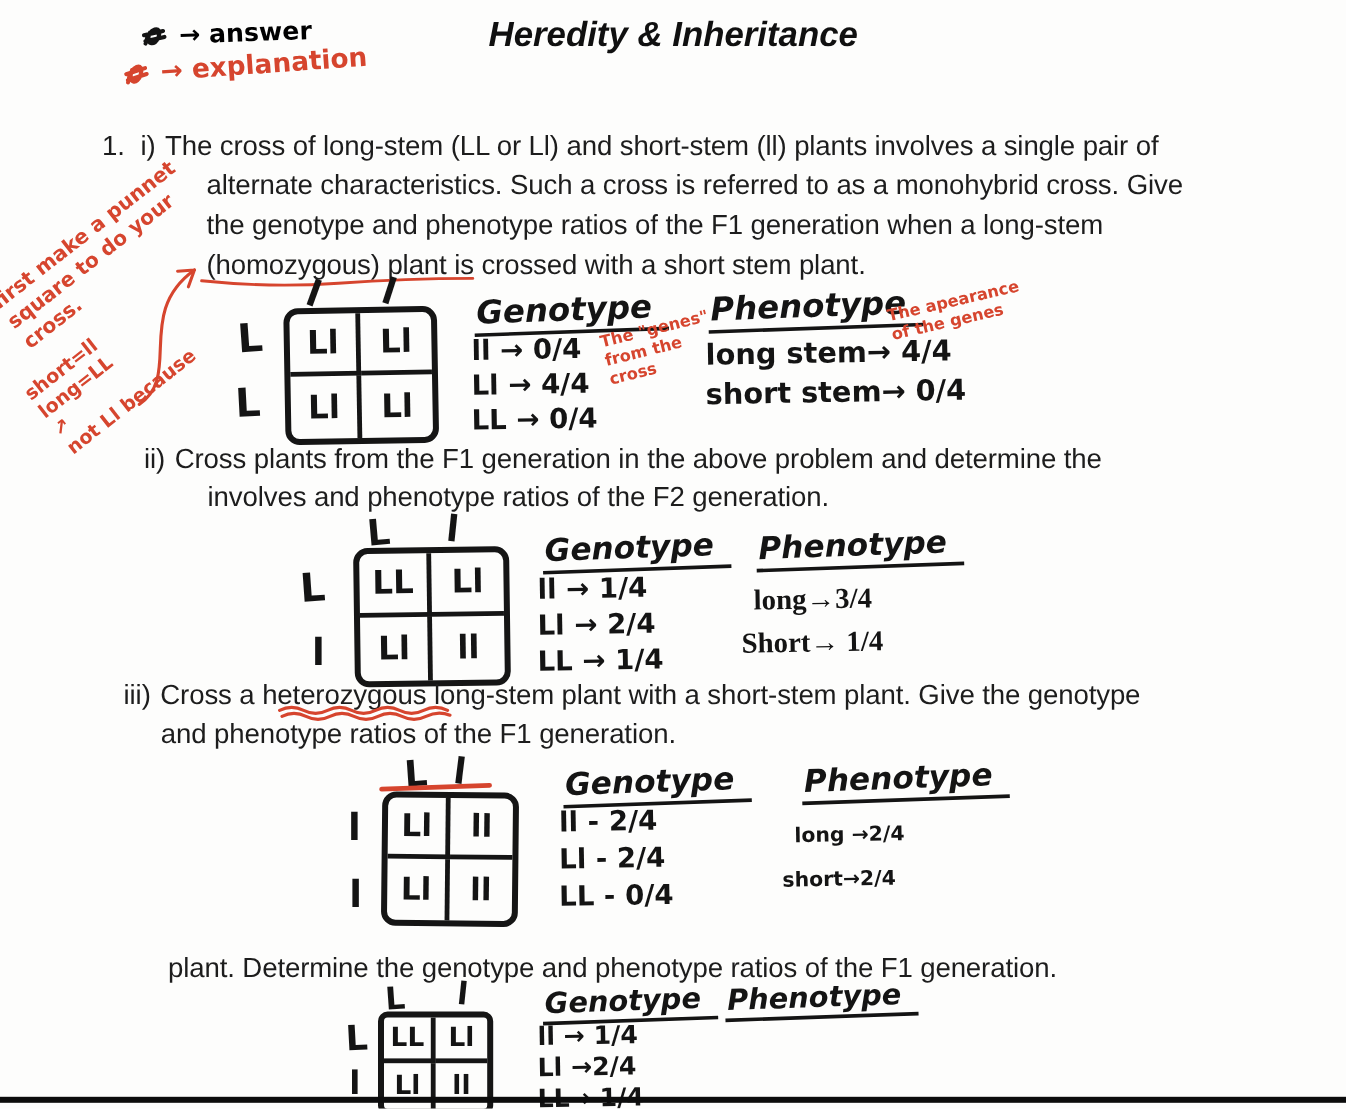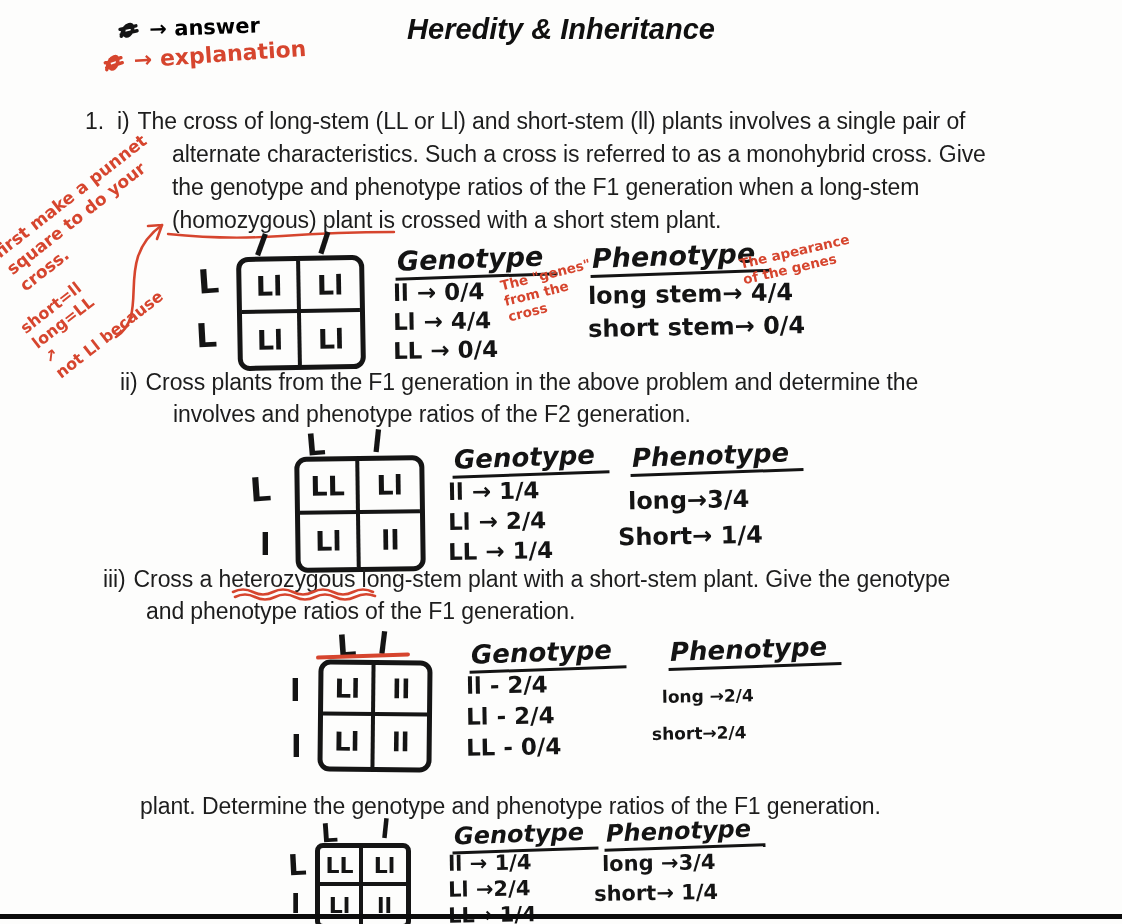--- a/index.html
+++ b/index.html
@@ -133,34 +133,34 @@
     <div class="cell" style="font-size:27px;">ll</div>
   </div>
 
   <div class="hd hw" style="left:452px;top:442px;font-size:26px;">Genotype</div>
   <div class="hlist hw" style="left:448px;top:476px;font-size:23px;line-height:30px;">
     <div>ll → 1/4</div>
     <div>Ll → 2/4</div>
     <div>LL → 1/4</div>
   </div>
   <div class="hd hw" style="left:630px;top:440px;font-size:26px;">Phenotype</div>
-  <div class="hlist hw" style="left:628px;top:482px;font-size:24px;line-height:36px;">
+  <div class="hlist hw" style="left:628px;top:482px;font-size:24px;line-height:36px;font-family:Liberation Serif, serif;">
     <div>long→3/4</div>
     <div style="margin-left:-10px;">Short→ 1/4</div>
   </div>
 
   <div class="pt" style="left:103px;top:566px;">
     <span class="lbl">iii)</span><span>Cross a </span><span>heterozygous</span><span> long-stem plant with a short-stem plant. Give the genotype</span>
   </div>
 
   <svg style="position:absolute;left:231px;top:586px;" width="148" height="16" viewBox="0 0 148 16">
     <path d="M2 6 Q 12 1 22 6 T 42 6 T 62 6 T 82 6 T 102 6 T 122 6 T 142 6" stroke="#d6452e" stroke-width="2.6" fill="none" stroke-linecap="round"></path>
     <path d="M4 11 Q 14 6 24 11 T 44 11 T 64 11 T 84 11 T 104 11 T 124 11 T 144 10" stroke="#d6452e" stroke-width="2.6" fill="none" stroke-linecap="round"></path>
   </svg>
-  <div class="pt" style="left:146px;top:598px;">and phenotype ratios of the F1 generation.</div>
+  <div class="pt" style="left:134px;top:598px;">and phenotype ratios of the F1 generation.</div>
 
   <span class="phead" style="left:337px;top:628px;font-size:30px;transform:rotate(-4deg);">L</span>
   <span class="phead" style="left:378px;top:626px;font-size:30px;transform:rotate(7deg);">l</span>
   <div class="redline" style="left:316px;top:654px;width:94px;height:4px;transform:rotate(-2deg);"></div>
   <span class="phead" style="left:290px;top:672px;font-size:31px;">l</span>
   <span class="phead" style="left:291px;top:728px;font-size:31px;">l</span>
   <div class="pgrid" style="left:318px;top:660px;width:104px;height:102px;transform:rotate(0.6deg);">
     <div class="cell" style="font-size:26px;">Ll</div>
     <div class="cell" style="font-size:26px;">ll</div>
     <div class="cell" style="font-size:26px;">Ll</div>
@@ -192,20 +192,16 @@
     <div class="cell" style="font-size:22px;">ll</div>
   </div>
 
   <div class="hd hw" style="left:452px;top:820px;font-size:24px;">Genotype</div>
   <div class="hlist hw" style="left:448px;top:850px;font-size:21px;line-height:26px;">
     <div>ll → 1/4</div>
     <div>Ll →2/4</div>
     <div>LL→ 1/4</div>
   </div>
   <div class="hd hw" style="left:604px;top:817px;font-size:24px;">Phenotype</div>
-  <div class="hlist hw" style="left:602px;top:848px;font-size:21px;line-height:30px;">
-    <div>long →3/4</div>
-    <div style="margin-left:-8px;">short→ 1/4</div>
-  </div>
 
   <div class="botline"></div>
 
 </div>
 
 </body></html>

